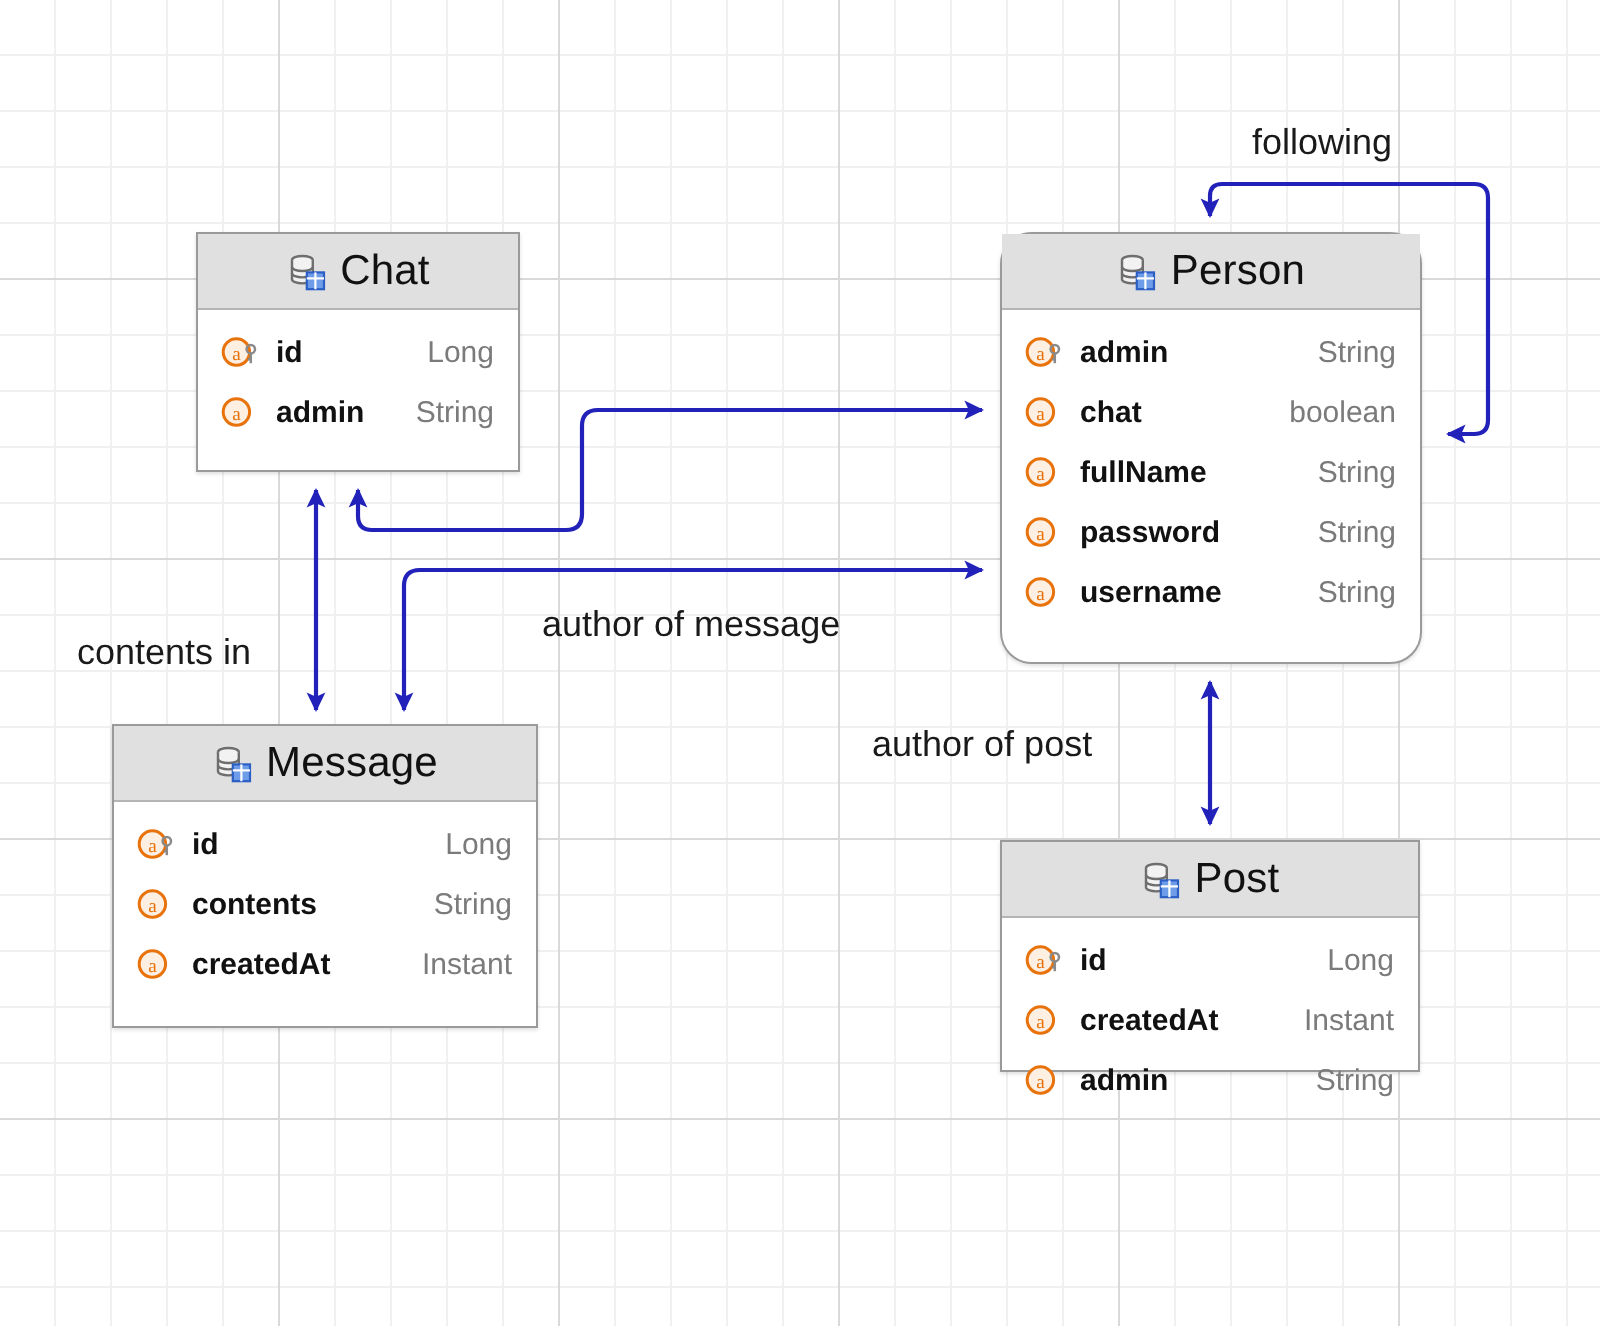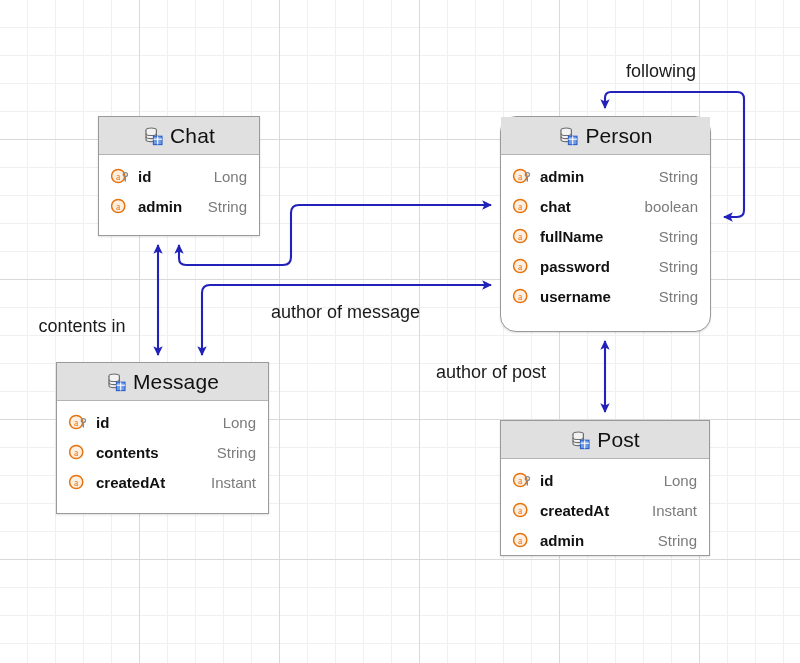--- a/index.html
+++ b/index.html
@@ -318,21 +318,21 @@
               <svg class="attr-icon" viewBox="0 0 21 18">
                 <circle cx="8.2" cy="9" r="6.6" fill="#fdf0e3" stroke="#e8720c" stroke-width="1.5"></circle>
                 <text x="8.2" y="12.9" text-anchor="middle" font-family="Liberation Serif, serif" font-size="9.6" fill="#e8720c">a</text>
               </svg>
             </span>
             <span class="attr-name">createdAt</span>
             <span class="attr-type">Instant</span>
           </div>
         </div>
       </div>
-      <div class="entity" style="left: 500px; top: 420px; width: 210px; height: 136px;">
+      <div class="entity" style="left: 500px; top: 420px; width: 210px; height: 116px;">
         <div class="entity-header">
           <span>
             <svg class="db-icon" viewBox="0 0 20 20">
               <g stroke="#6e6e6e" stroke-width="1.2" fill="#f2f2f2">
                 <ellipse cx="8.2" cy="4.1" rx="5.2" ry="2.1"></ellipse>
                 <path d="M3 4.1 V13.6 C3 14.8 5.3 15.7 8.2 15.7 C11.1 15.7 13.4 14.8 13.4 13.6 V4.1" fill="#f2f2f2"></path>
                 <path d="M3 7.4 C3 8.6 5.3 9.5 8.2 9.5 C11.1 9.5 13.4 8.6 13.4 7.4" fill="none"></path>
                 <path d="M3 10.6 C3 11.8 5.3 12.7 8.2 12.7 C11.1 12.7 13.4 11.8 13.4 10.6" fill="none"></path>
               </g>
               <rect x="10.4" y="10.2" width="8.6" height="8.4" fill="#6f9ce8" stroke="#2b5fc4" stroke-width="1.1"></rect>

